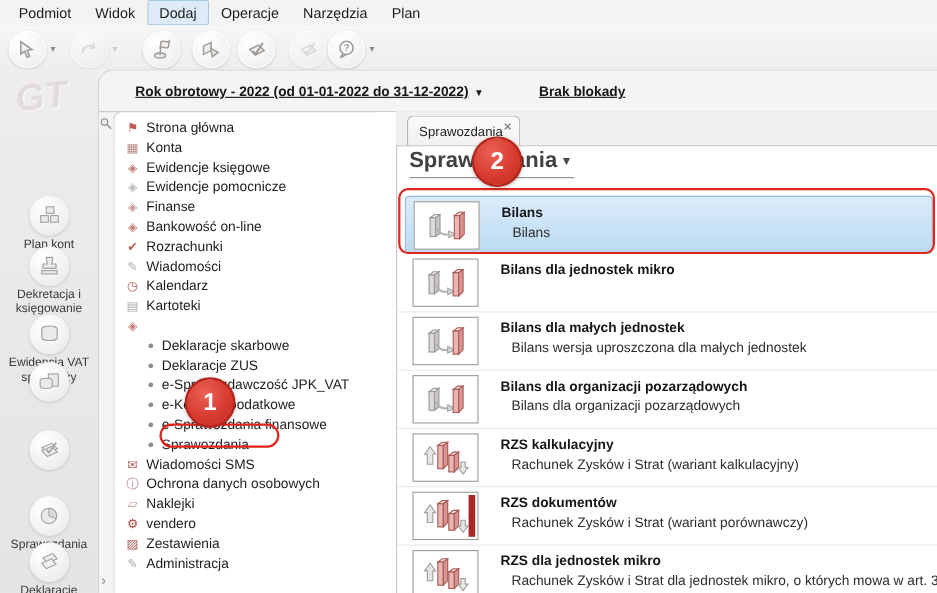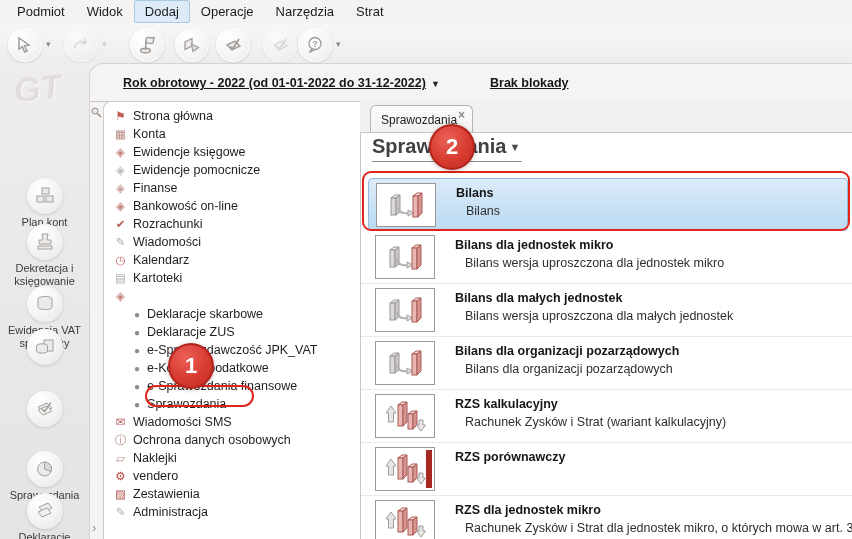--- a/index.html
+++ b/index.html
@@ -97,21 +97,21 @@
 <body>
 
 <div id="app">
 
   <div class="menubar">
     <div class="menu-item">Podmiot</div>
     <div class="menu-item">Widok</div>
     <div class="menu-item active">Dodaj</div>
     <div class="menu-item">Operacje</div>
     <div class="menu-item">Narzędzia</div>
-    <div class="menu-item">Strat</div>
+    <div class="menu-item">Plan</div>
   </div>
 
   <div class="toolbar">
     <div class="tbtn" style="left:8px">
       <svg width="20" height="20" viewBox="0 0 20 20" fill="none" stroke="#9f9c9a" stroke-width="1.5">
         <path d="M4 3 L14 10 L9.5 10.8 L12 16 L9.6 17 L7.4 11.6 L4 14 Z"></path>
         </svg>
     </div>
     <div class="tcaret" style="left:46px">▾</div>
     <div class="tbtn disabled" style="left:64px">
@@ -385,21 +385,20 @@
               <path d="M13 20 C16 26 20 27 24 26" stroke="#b5b3b2" fill="none" stroke-width="2"></path>
               <polygon points="24,23 30,26 24,29" fill="#dddbda" stroke="#a5a3a2"></polygon>
               <g stroke="#a85a54" stroke-width="1">
                 <polygon points="29,9 33,6 38,6 34,9" fill="#f6dedd"></polygon>
                 <rect x="29" y="9" width="5" height="21" fill="#e9b6b3"></rect>
                 <polygon points="34,9 38,6 38,26 34,30" fill="#d89590"></polygon>
                 </g>
             </svg>
           </div>
           <div class="rtitle">Bilans dla jednostek mikro</div>
-          <div class="rsub">Bilans wersja uproszczona dla jednostek mikro</div>
         </div>
 
         <div class="row" style="top:151px">
           <div class="iconbox">
             <svg width="44" height="36" viewBox="0 0 44 36">
               <g stroke="#9a9795" stroke-width="1">
                 <polygon points="7,11 11,8 16,8 12,11" fill="#efeeed"></polygon>
                 <rect x="7" y="11" width="5" height="17" fill="#dcdad9"></rect>
                 <polygon points="12,11 16,8 16,25 12,28" fill="#c9c7c6"></polygon>
                 </g>
@@ -465,21 +464,22 @@
                 <rect x="15" y="7" width="5" height="21" fill="#e9b6b3"></rect>
                 <polygon points="20,7 24,4 24,24 20,28" fill="#d89590"></polygon>
                 <polygon points="25,16 29,13 34,13 30,16" fill="#f6dedd"></polygon>
                 <rect x="25" y="16" width="5" height="15" fill="#e9b6b3"></rect>
                 <polygon points="30,16 34,13 34,27 30,31" fill="#d89590"></polygon>
                 </g>
               <polygon points="36,22 40,22 40,27 42.5,27 38,33 33.5,27 36,27" fill="#e8e6e5" stroke="#a09d9b"></polygon>
             </svg>
             <div class="marker-stripe"></div>
           </div>
-          <div class="rtitle">RZS porównawczy</div>
+          <div class="rtitle">RZS dokumentów</div>
+          <div class="rsub">Rachunek Zysków i Strat (wariant porównawczy)</div>
         </div>
 
         <div class="row" style="top:363px">
           <div class="iconbox">
             <svg width="44" height="36" viewBox="0 0 44 36">
               <polygon points="3,15 8,8 13,15 10.5,15 10.5,24 5.5,24 5.5,15" fill="#e8e6e5" stroke="#a09d9b"></polygon>
               <g stroke="#a85a54" stroke-width="1">
                 <polygon points="15,7 19,4 24,4 20,7" fill="#f6dedd"></polygon>
                 <rect x="15" y="7" width="5" height="21" fill="#e9b6b3"></rect>
                 <polygon points="20,7 24,4 24,24 20,28" fill="#d89590"></polygon>

